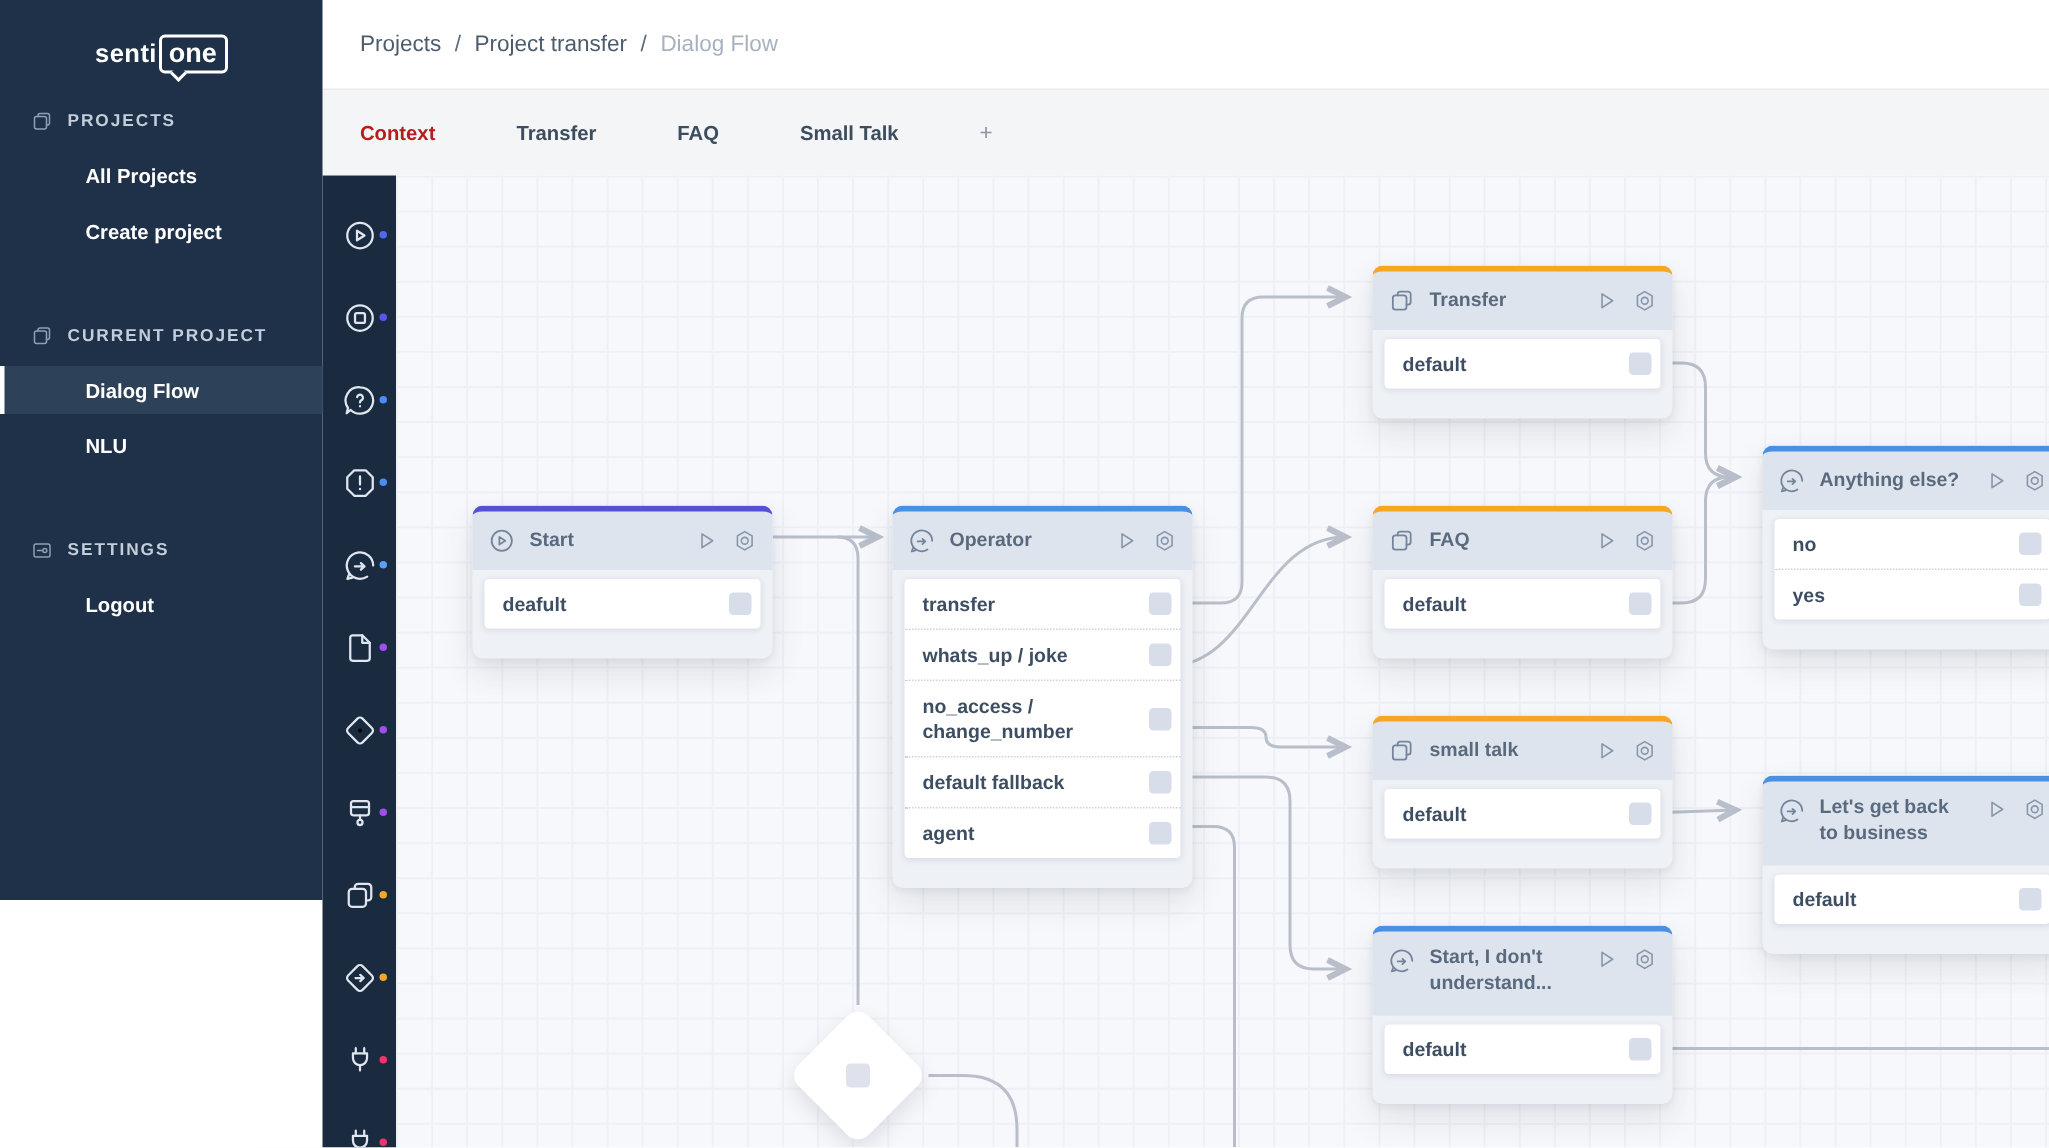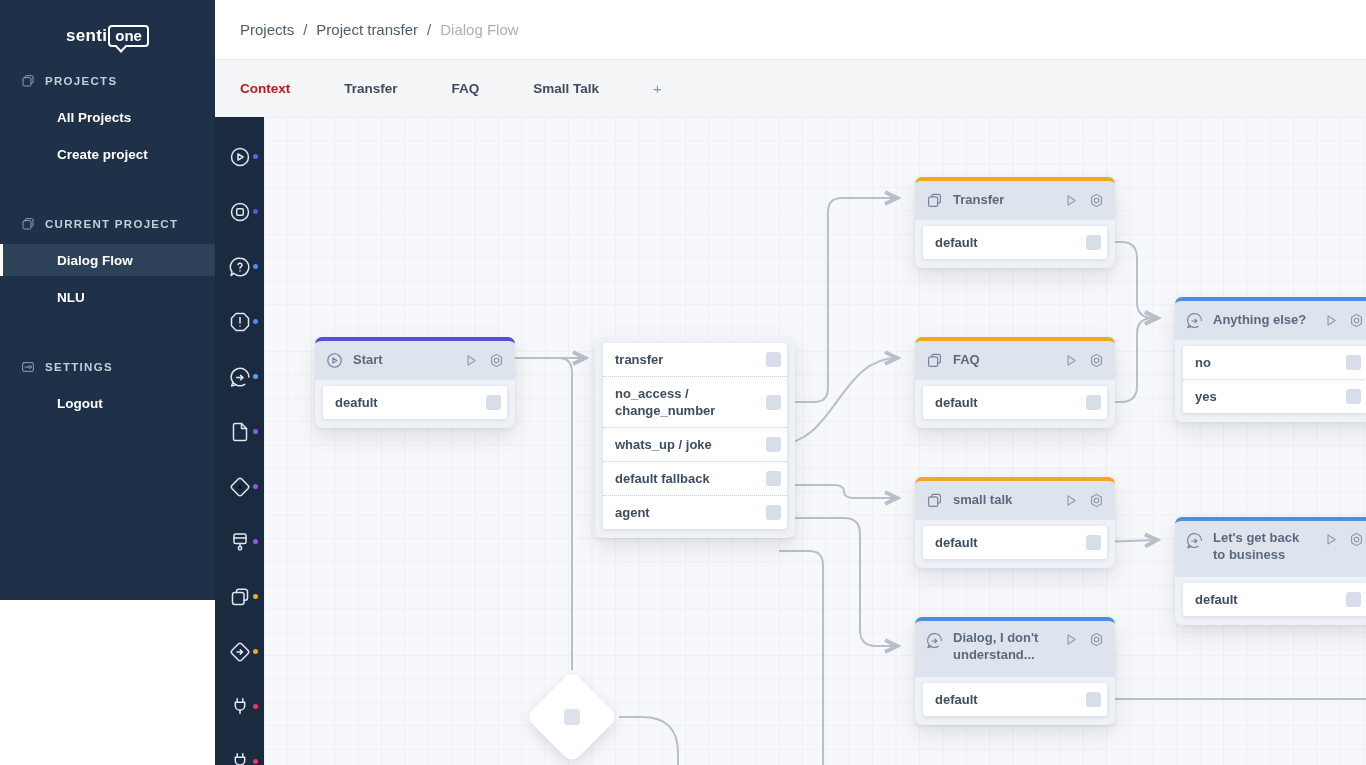--- a/index.html
+++ b/index.html
@@ -7,21 +7,21 @@
     font-family:"Liberation Sans", sans-serif; }
   #app { position:relative; width:1366px; height:765px; overflow:hidden; }
 
   
   .sidebar { position:absolute; left:0; top:0; width:215px; height:600px;
     background:#1f3148; color:#fff; z-index:5; }
   .logo { display:flex; align-items:center; justify-content:center; gap:1px;
     padding-top:20px; height:52px; }
   .logo-left { font-size:17px; font-weight:700; letter-spacing:.3px; color:#fff; }
   .logo-box { position:relative; border:2px solid #fff; border-radius:4px;
-    padding:0 5px 1px; font-size:15px; font-weight:700; color:#fff; }
+    padding:0 5px 1px; font-size:18px; font-weight:700; color:#fff; }
   .logo-tail { position:absolute; left:7px; bottom:-6px; width:8px; height:8px;
     background:#1f3148; border-left:2px solid #fff; border-bottom:2px solid #fff;
     transform:rotate(-45deg); }
   .side-section { margin-top:14px; }
   .side-head { display:flex; align-items:center; gap:9px; height:30px;
     padding-left:20px; color:#c3cedb; font-size:11.5px; font-weight:700;
     letter-spacing:1.3px; }
   .side-head svg { width:16px; height:16px; stroke:#8fa0b5; }
   .side-item { display:flex; align-items:center; height:32px; padding-left:57px;
     margin:5px 0; font-size:13.5px; font-weight:700; color:#ffffff; cursor:pointer; }
@@ -68,21 +68,21 @@
     padding:0 10px; background:#dee4ee; border-radius:7px 7px 0 0;
     border-top:4px solid #4a90e2; color:#5a6a7e; font-size:13px; font-weight:600;
     cursor:move; }
   .node-header.tall { height:60px; align-items:flex-start; padding-top:9px; }
   .node-header.tall .hicon, .node-header.tall .hactions { margin-top:1px; }
   .node-title { flex:1 1 auto; line-height:1.3; }
   .hicon svg { width:19px; height:19px; stroke:#74859b; display:block; }
   .hactions { display:flex; gap:9px; }
   .hactions svg { width:17px; height:17px; stroke:#8795a8; display:block;
     cursor:pointer; }
-  .node-body { padding:6px 8px 9px; }
+  .node-body { padding:6px 8px 20px; }
   .node-rows { background:#fff; border-radius:3px;
     box-shadow:0 1px 4px rgba(40,52,72,.12); }
   .node-row { position:relative; padding:8px 30px 8px 12px; font-size:13px;
     font-weight:700; color:#3e4e62; line-height:17px; cursor:pointer; }
   .node-row + .node-row { border-top:1px dotted #cad2de; }
   .connector { position:absolute; right:6px; top:50%; margin-top:-7.5px;
     width:15px; height:15px; border-radius:3px; background:#d8dee9;
     cursor:crosshair; }
   .diamond { position:absolute; left:275px; top:567px; width:66px; height:66px;
     background:#fff; border-radius:10px; transform:rotate(45deg);
@@ -297,25 +297,47 @@
             </span>
           </span>
         </div>
         <div class="node-body">
           <div class="node-rows">
             <div class="node-row"><span>deafult</span><span class="connector"></span></div>
           </div>
         </div>
       </div>
       <div class="node" style="left: 331px; top: 220px;">
+        <div class="node-header" style="border-top-color:#4a90e2">
+          <span class="hicon">
+            <svg viewBox="0 0 24 24" fill="none" stroke="currentColor" stroke-width="1.5" stroke-linecap="round" stroke-linejoin="round">
+              <path d="M20.8 12a8.8 8.8 0 1 0-4 7.4M4.7 17.9L3.6 21l3.2-.9"></path>
+              <path d="M8.6 12.6h6.2m-2.2-2.2l2.4 2.2-2.4 2.2"></path>
+            </svg>
+          </span>
+          <span class="node-title">Operator</span>
+          <span class="hactions">
+            <span>
+              <svg viewBox="0 0 24 24" fill="none" stroke="currentColor" stroke-width="1.5" stroke-linecap="round" stroke-linejoin="round">
+                <path d="M8.5 5.5v13l10-6.5z"></path>
+              </svg>
+            </span>
+            <span>
+              <svg viewBox="0 0 24 24" fill="none" stroke="currentColor" stroke-width="1.5" stroke-linecap="round" stroke-linejoin="round">
+                <path d="M12 3.4l6.9 4v9.2l-6.9 4-6.9-4V7.4z"></path>
+                <circle cx="12" cy="12" r="3.2"></circle>
+              </svg>
+            </span>
+          </span>
+        </div>
         <div class="node-body">
           <div class="node-rows">
             <div class="node-row"><span>transfer</span><span class="connector"></span></div>
+            <div class="node-row"><span>whats_up / joke</span><span class="connector"></span></div>
             <div class="node-row"><span>no_access / change_number</span><span class="connector"></span></div>
-            <div class="node-row"><span>whats_up / joke</span><span class="connector"></span></div>
             <div class="node-row"><span>default fallback</span><span class="connector"></span></div>
             <div class="node-row"><span>agent</span><span class="connector"></span></div>
           </div>
         </div>
       </div>
       <div class="node" style="left: 651px; top: 60px;">
         <div class="node-header" style="border-top-color:#f5a623">
           <span class="hicon">
             <svg viewBox="0 0 24 24" fill="none" stroke="currentColor" stroke-width="1.5" stroke-linecap="round" stroke-linejoin="round">
               <rect x="4.5" y="7.5" width="11.5" height="12" rx="2.2"></rect>
@@ -402,21 +424,21 @@
         </div>
       </div>
       <div class="node" style="left: 651px; top: 500px;">
         <div class="node-header tall" style="border-top-color:#4a90e2">
           <span class="hicon">
             <svg viewBox="0 0 24 24" fill="none" stroke="currentColor" stroke-width="1.5" stroke-linecap="round" stroke-linejoin="round">
               <path d="M20.8 12a8.8 8.8 0 1 0-4 7.4M4.7 17.9L3.6 21l3.2-.9"></path>
               <path d="M8.6 12.6h6.2m-2.2-2.2l2.4 2.2-2.4 2.2"></path>
             </svg>
           </span>
-          <span class="node-title">Dialog, I don't understand...</span>
+          <span class="node-title">Start, I don't understand...</span>
           <span class="hactions">
             <span>
               <svg viewBox="0 0 24 24" fill="none" stroke="currentColor" stroke-width="1.5" stroke-linecap="round" stroke-linejoin="round">
                 <path d="M8.5 5.5v13l10-6.5z"></path>
               </svg>
             </span>
             <span>
               <svg viewBox="0 0 24 24" fill="none" stroke="currentColor" stroke-width="1.5" stroke-linecap="round" stroke-linejoin="round">
                 <path d="M12 3.4l6.9 4v9.2l-6.9 4-6.9-4V7.4z"></path>
                 <circle cx="12" cy="12" r="3.2"></circle>

